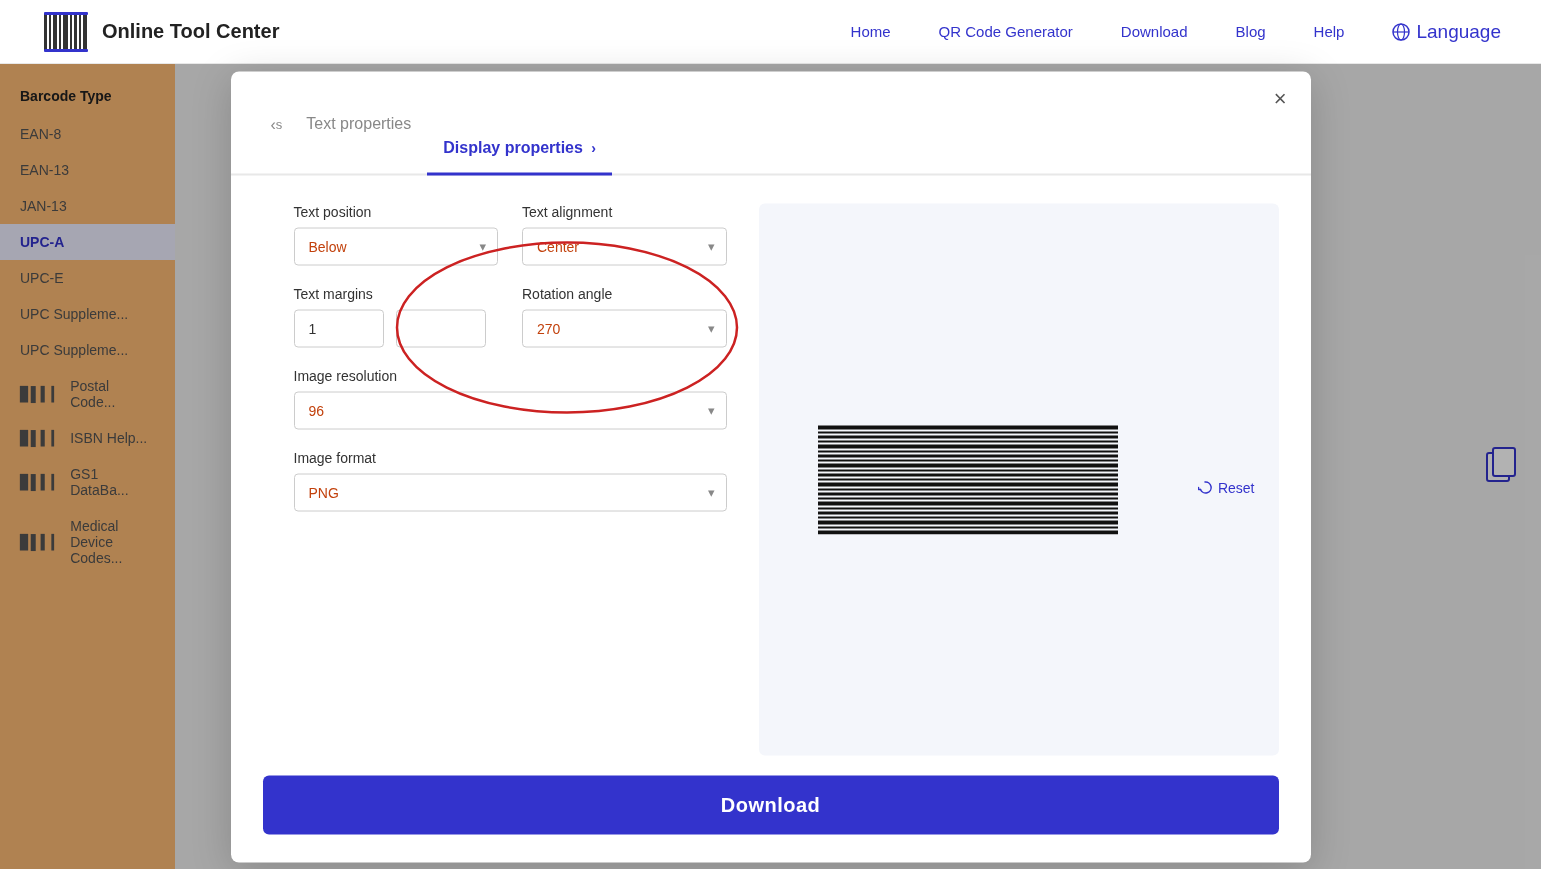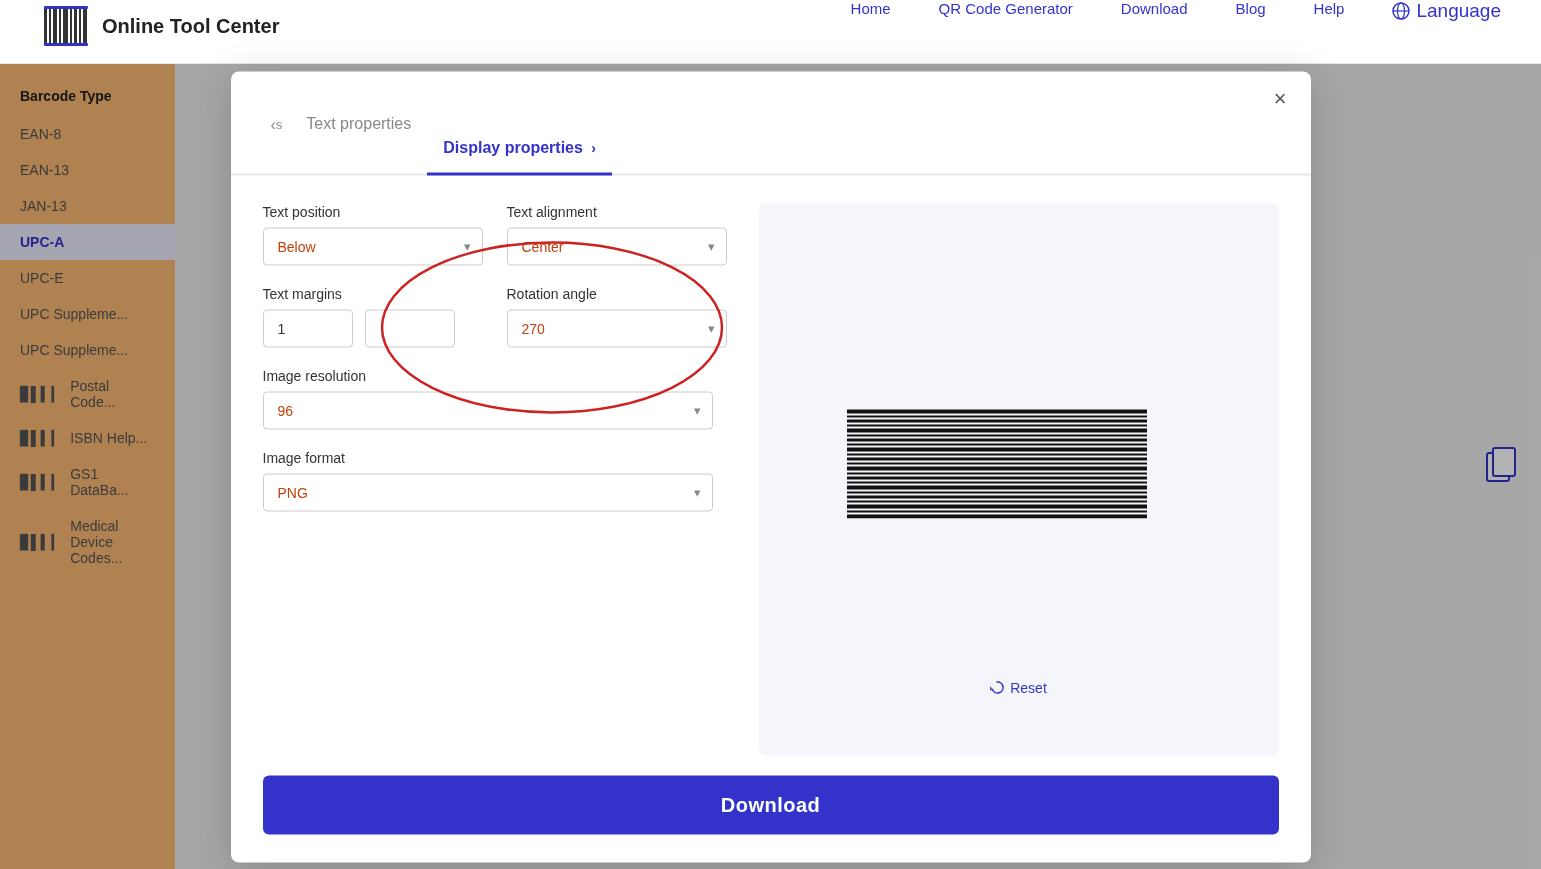--- a/index.html
+++ b/index.html
@@ -8,21 +8,21 @@
       background: #f0f0f0;
       min-height: 869px;
       position: relative;
       overflow: hidden;
     }
 
     
     .navbar {
       background: #fff;
       display: flex;
-      align-items: flex-start;
+      align-items: center;
       padding: 0 40px;
       height: 64px;
       border-bottom: 1px solid #e8e8e8;
       position: relative;
       z-index: 1;
     }
     .navbar-logo {
       display: flex;
       align-items: center;
       gap: 10px;
@@ -181,20 +181,21 @@
       flex: 1;
       display: flex;
       flex-direction: column;
       gap: 0;
     }
 
     .form-row {
       display: flex;
       gap: 24px;
       margin-bottom: 20px;
+      margin-left: 31px;
     }
 
     .form-group {
       display: flex;
       flex-direction: column;
       gap: 8px;
       flex: 1;
     }
 
     .form-label {
@@ -240,21 +241,21 @@
     .rotation-highlight {
       position: relative;
     }
 
     
     .modal-preview {
       width: 520px;
       background: #f4f6fb;
       border-radius: 6px;
       display: flex;
-      flex-direction: column;
+      flex-direction: row;
       align-items: center;
       justify-content: center;
       padding: 24px;
       position: relative;
       flex-shrink: 0;
     }
 
     .barcode-preview {
       display: flex;
       align-items: center;

